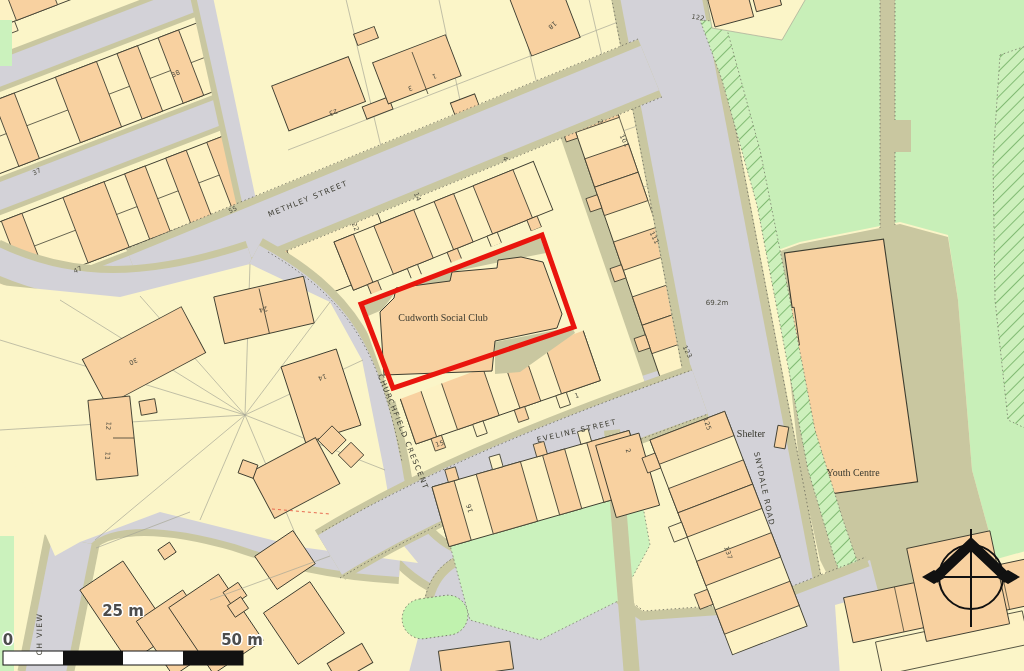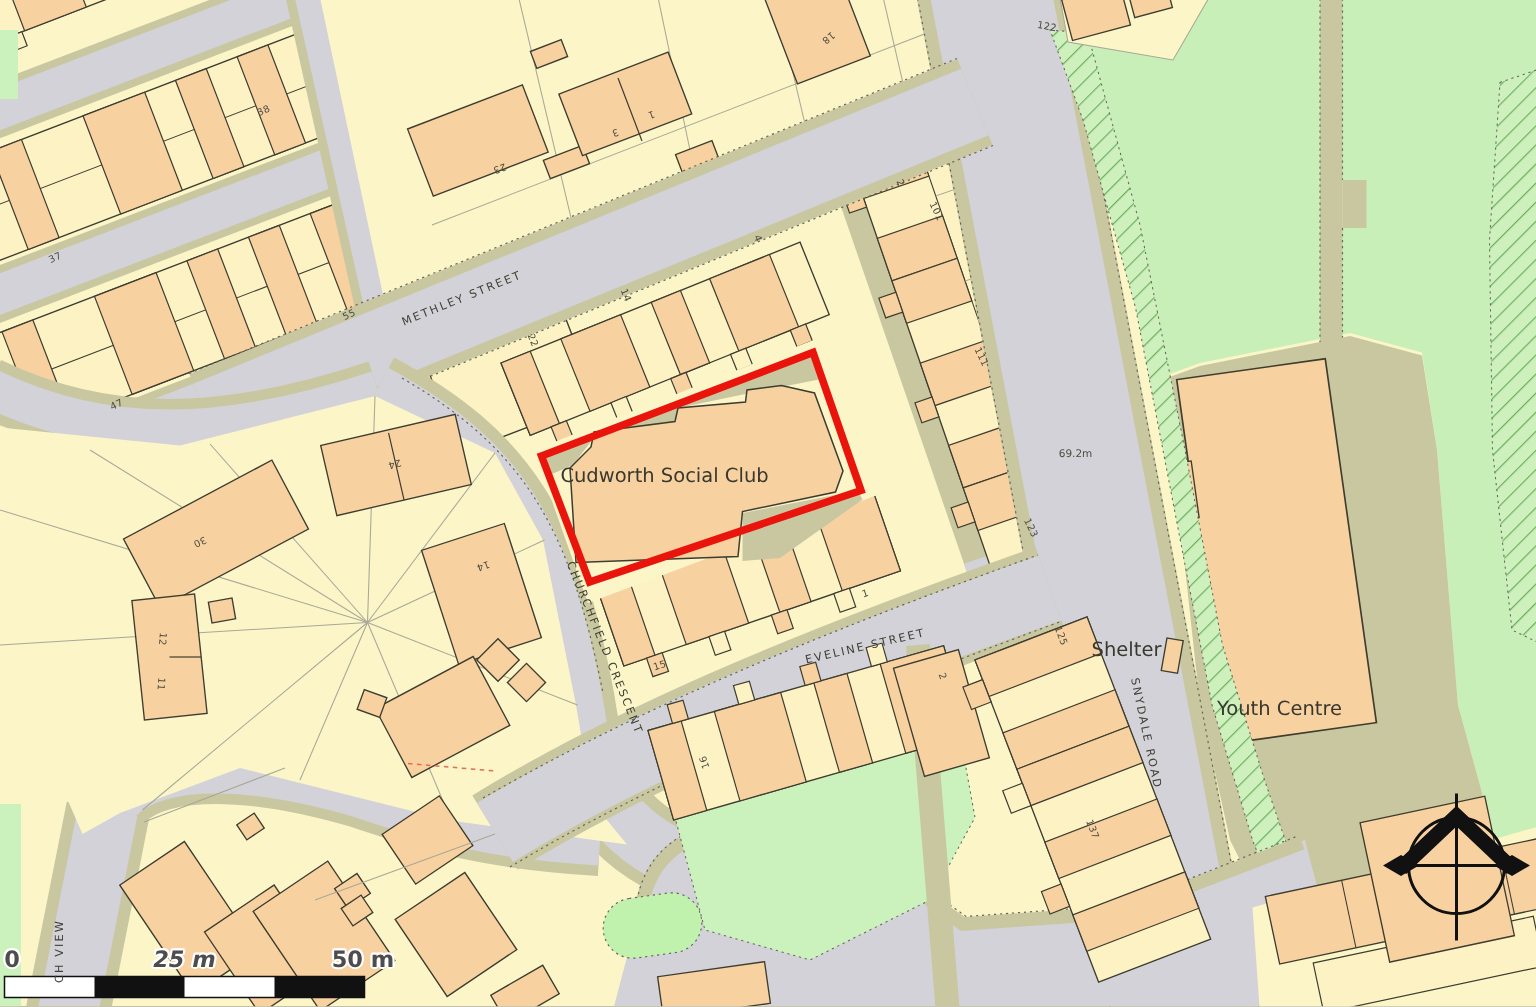--- a/index.html
+++ b/index.html
@@ -2,21 +2,21 @@
 <html><head>
 <meta charset="utf-8">
 <style>
   html,body{margin:0;padding:0;background:#888;}
   #map-root{position:relative;width:1024px;height:671px;overflow:hidden;background:#fbf5c8;font-family:"DejaVu Sans",sans-serif;}
   #map-root svg{position:absolute;left:0;top:0;z-index:1;}
   #labels{position:absolute;left:0;top:0;width:100%;height:100%;z-index:5;pointer-events:none;}
   .lbl{position:absolute;white-space:nowrap;transform:translate(-50%,-50%) rotate(var(--r,0deg));line-height:1;}
   .lbl-street{font-size:7.5px;letter-spacing:1.4px;color:#3f3f35;}
   .lbl-num{font-size:6.5px;color:#4c4c40;letter-spacing:.3px;}
-  .lbl-place{font-size:13px;color:#38382e;}
+  .lbl-place{font-size:10px;color:#38382e;font-family:Liberation Serif, serif;}
   .lbl-spot{font-size:7px;color:#4c4c40;}
   .halo{text-shadow:-1px -1px 0 #fff,1px -1px 0 #fff,-1px 1px 0 #fff,1px 1px 0 #fff,0 -1.5px 0 #fff,0 1.5px 0 #fff,-1.5px 0 0 #fff,1.5px 0 0 #fff;}
   .lbl-scale{font-size:15px;font-weight:bold;color:#4d4d4d;}
   .lbl-copy{font-size:12.5px;font-weight:bold;color:#4f4f4f;transform:translate(-100%,-50%);}
 </style>
 </head>
 <body>
 
 <div id="map-root">
 <svg width="1024" height="671" viewBox="0 0 1024 671">
@@ -356,21 +356,21 @@
     <rect x="183" y="651" width="60" height="14" fill="#111"></rect>
   </g>
 </svg>
 
 <div id="labels">
   <span class="lbl lbl-place" style="left:443px;top:318px;">Cudworth Social Club</span>
   <span class="lbl lbl-place" style="left:853px;top:457px;margin-top:16px;">Youth Centre</span>
   <span class="lbl lbl-place" style="left:751px;top:434px;text-align:center;">Shelter</span>
   <span class="lbl lbl-spot" style="left:717px;top:303px;">69.2m</span>
   <span class="lbl lbl-scale halo" style="left:8px;top:640px;">0</span>
-  <span class="lbl lbl-scale halo" style="left:123px;top:640px;font-style:italic;">25 m</span>
+  <span class="lbl lbl-scale halo" style="left:123px;top:611px;">25 m</span>
   <span class="lbl lbl-scale halo" style="left:242px;top:640px;">50 m</span>
 <span class="lbl lbl-street" style="left: 308px; top: 199px; --r: -22deg;">METHLEY STREET</span>
       <span class="lbl lbl-street" style="left: 577px; top: 431px; --r: -13deg;">EVELINE STREET</span>
       <span class="lbl lbl-street" style="left: 403px; top: 432px; --r: 68deg;">CHURCHFIELD CRESCENT</span>
       <span class="lbl lbl-street" style="left: 764px; top: 489px; --r: 78deg;">SNYDALE ROAD</span>
       <span class="lbl lbl-street" style="left: 40px; top: 634px; --r: -90deg;">CH VIEW</span>
       <span class="lbl lbl-num" style="left: 176px; top: 74px; --r: -25deg;">38</span>
       <span class="lbl lbl-num" style="left: 37px; top: 172px; --r: -25deg;">37</span>
       <span class="lbl lbl-num" style="left: 233px; top: 210px; --r: -25deg;">55</span>
       <span class="lbl lbl-num" style="left: 78px; top: 270px; --r: -25deg;">47</span>

